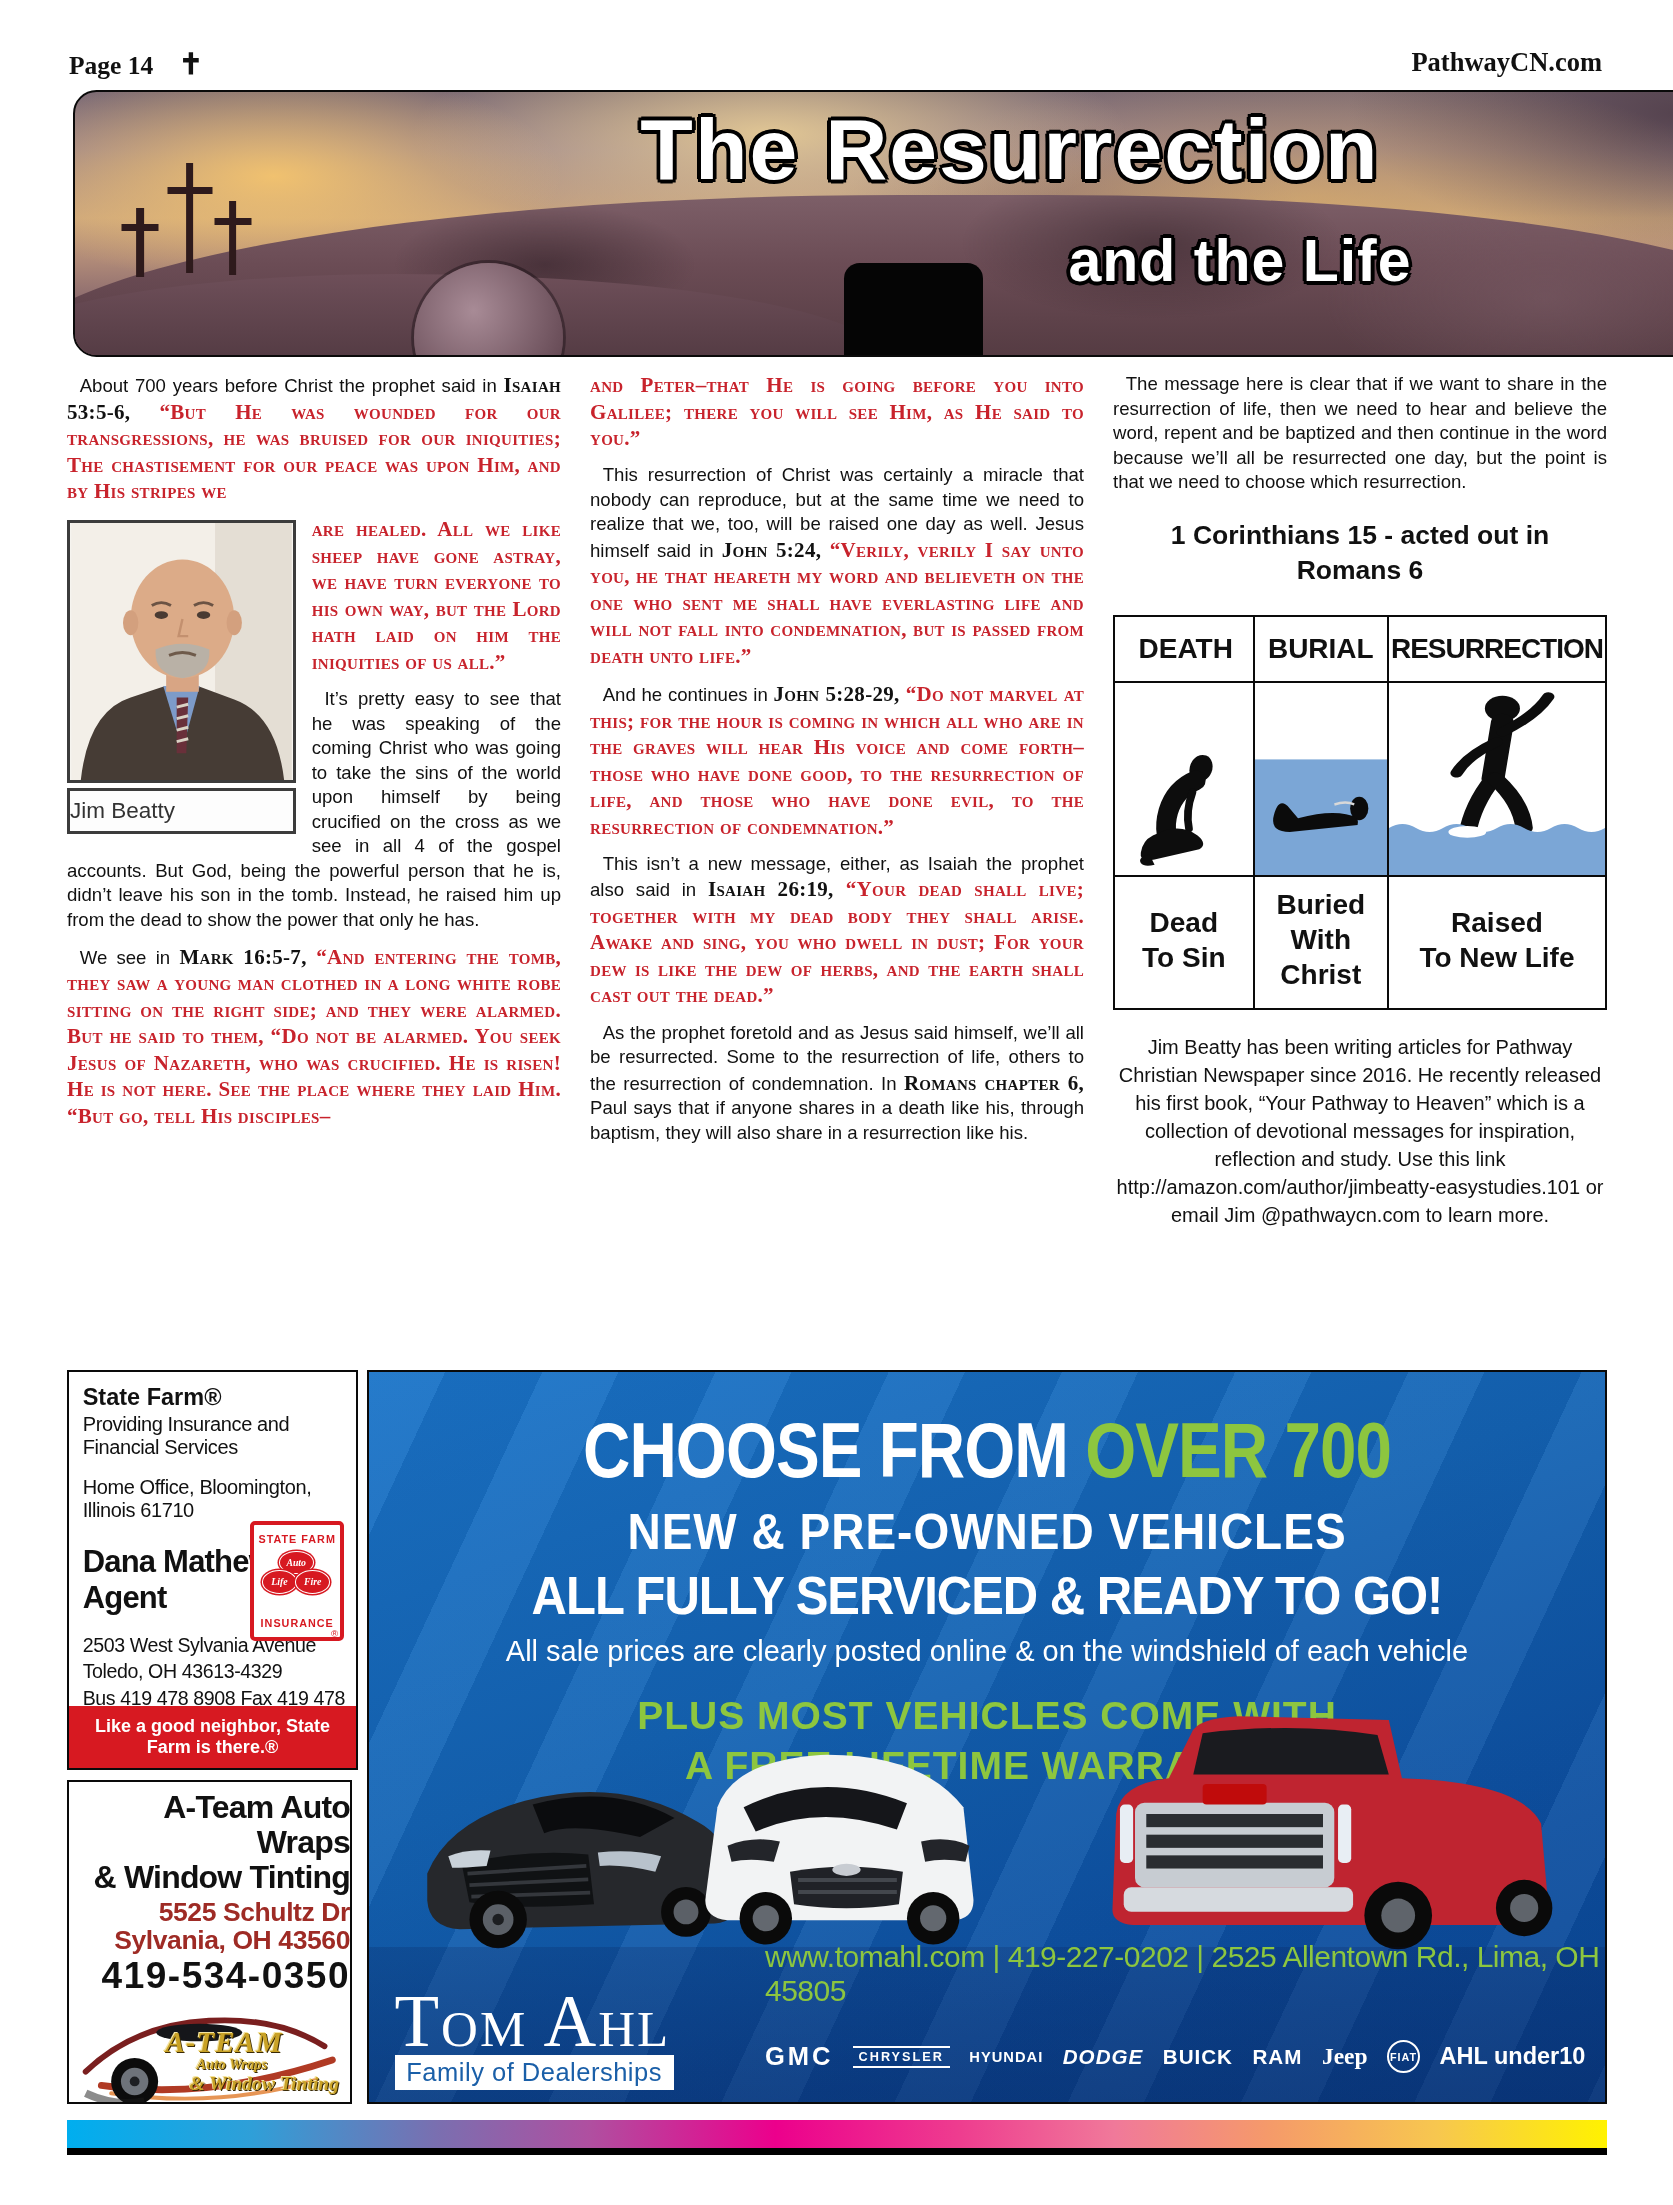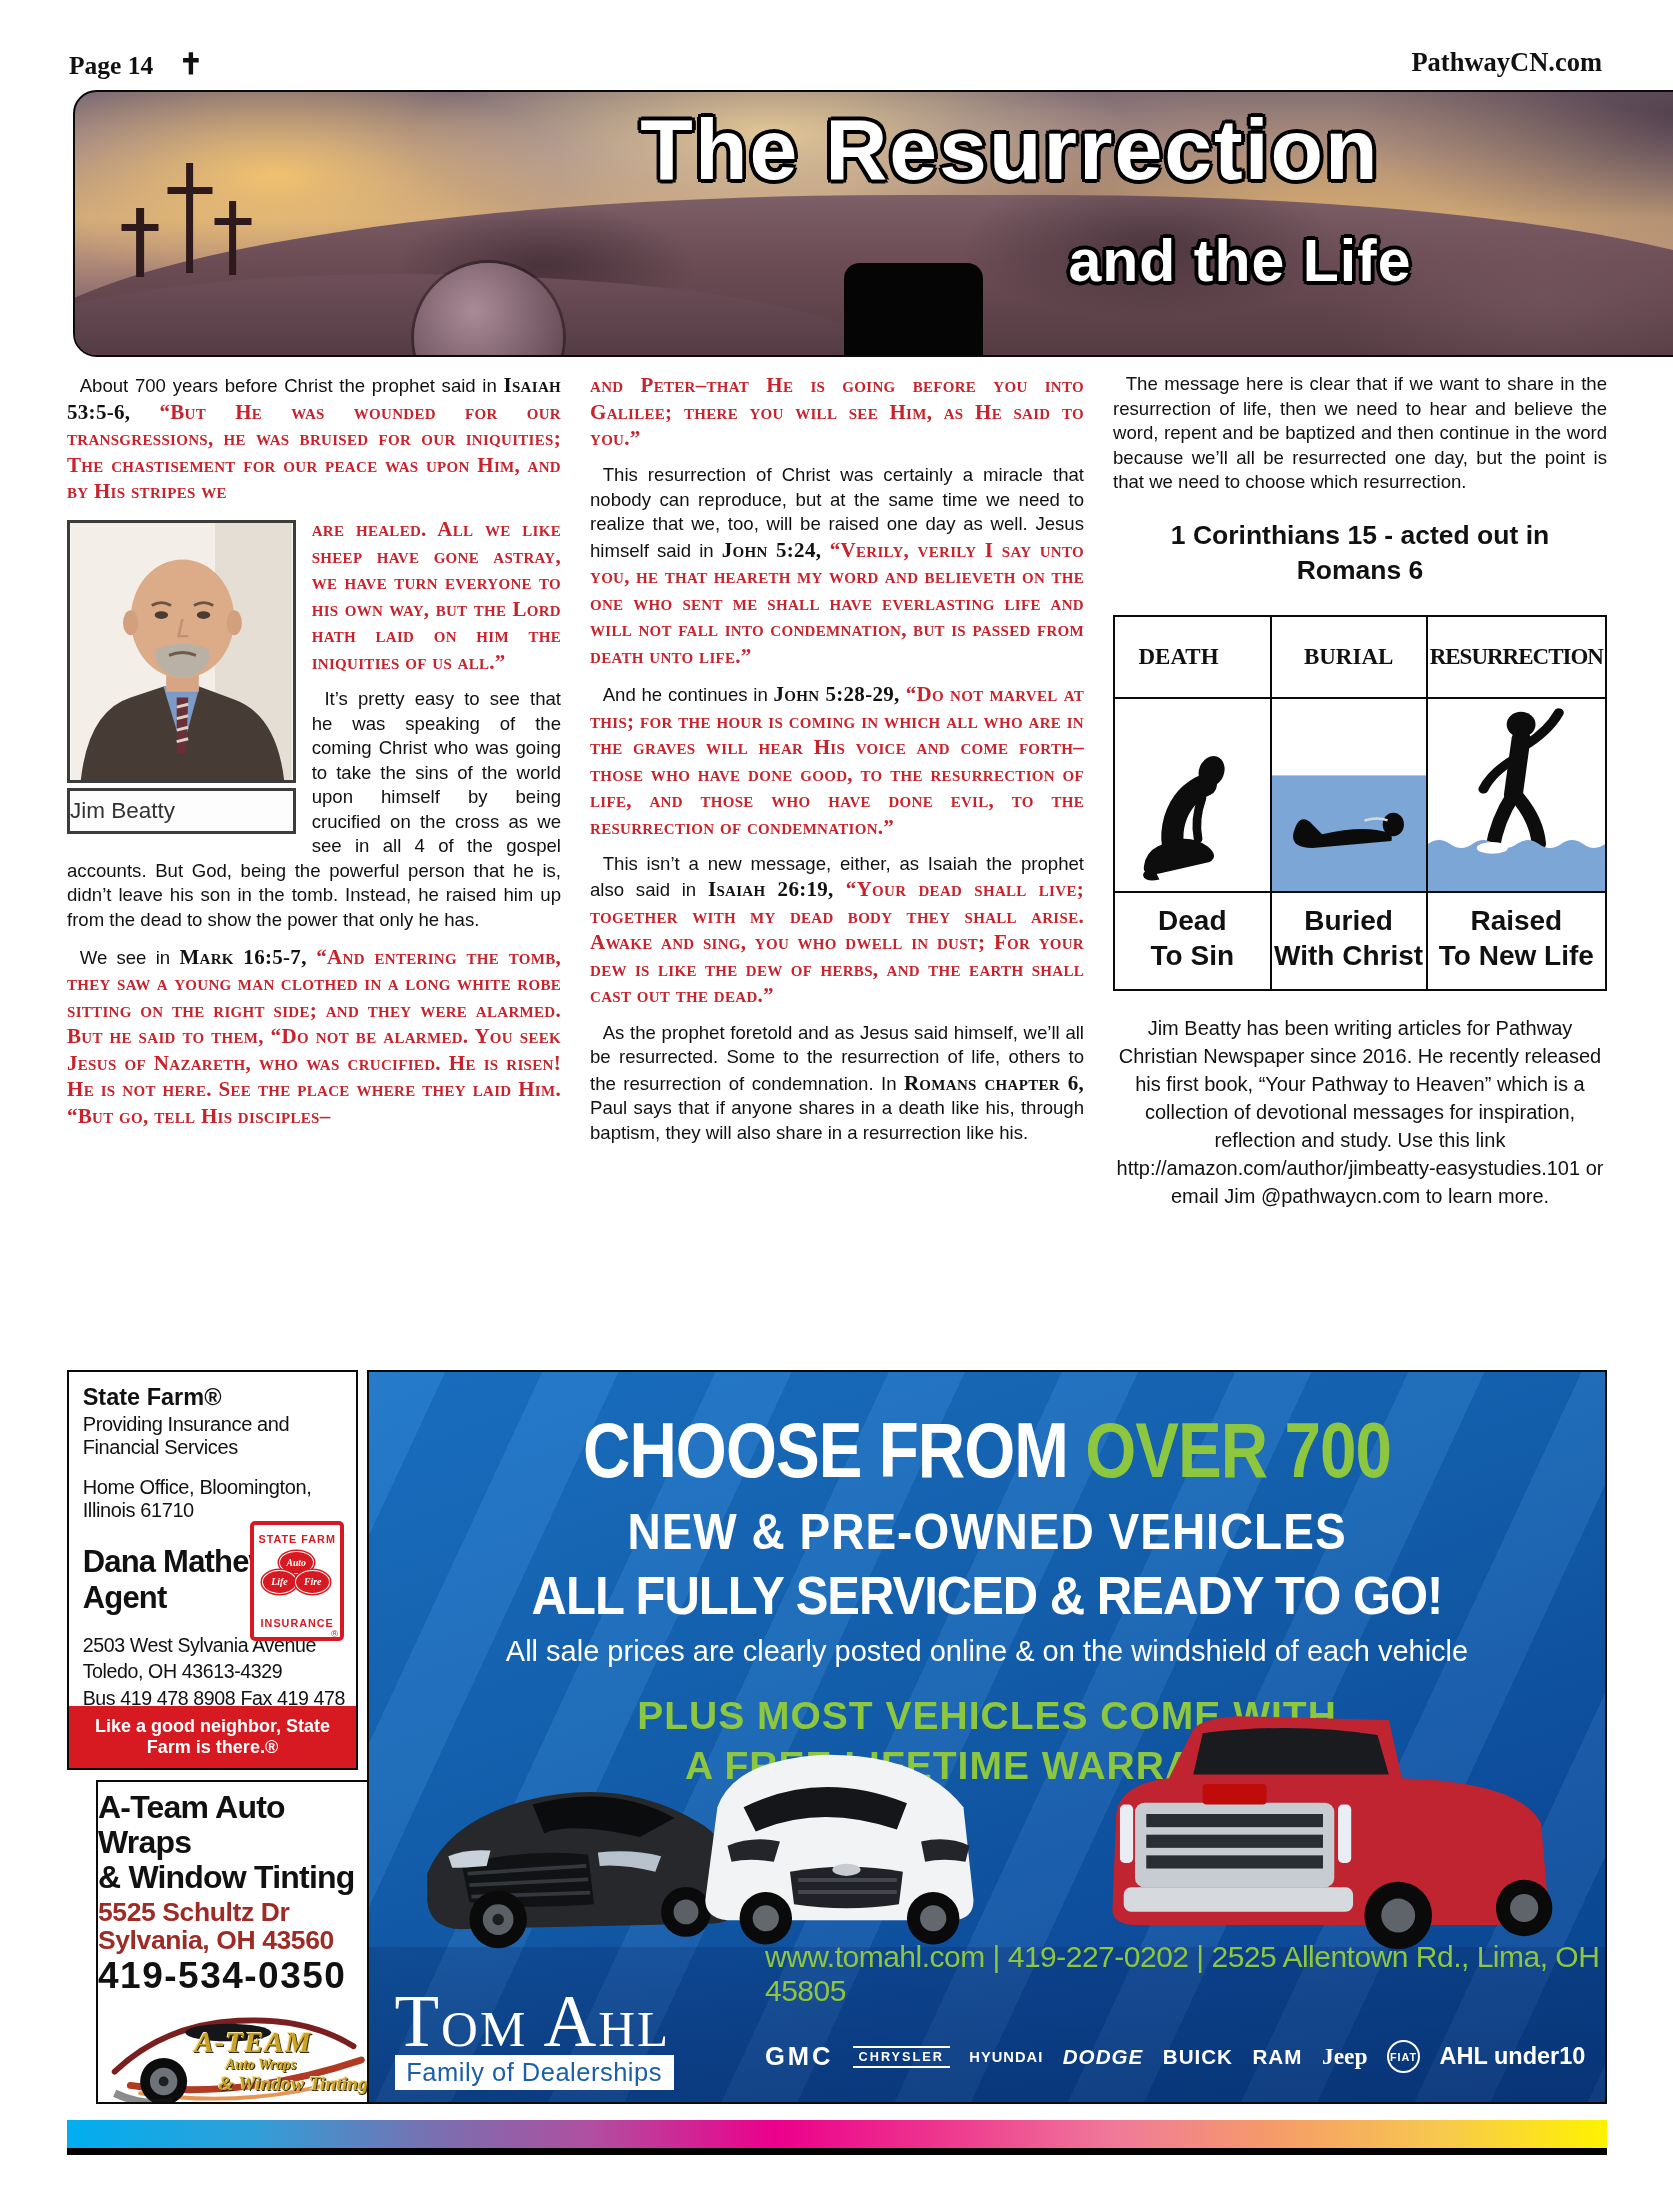--- a/index.html
+++ b/index.html
@@ -57,21 +57,21 @@
   figure.jb { float:left; width:229px; margin:3.9px 15.7px 5.9px 0; }
   .photo { height:263px; border:3.9px solid #3c3c3c; background:#f6f4ef; overflow:hidden; }
   .photo svg { display:block; width:100%; height:100%; }
   .caption-box { margin-top:5px; border:3.9px solid #3c3c3c; text-align:left; font-size:22.5px; color:#333; padding:6.9px 0; background:#fdfdfd; }
 
   .headline { font-weight:bold; font-size:26.5px; line-height:35px; text-align:center; margin:23.5px 3.9px 27.4px; }
   .headline span { display:block; }
 
   .gtable { width:100%; border-collapse:collapse; }
   .gtable th, .gtable td { border:2.9px solid #0a0a0a; }
-  .gtable th { font-size:23px; padding:27px 2px; text-align:center; font-weight:bold;font-family:Liberation Serif, serif; }
+  .gtable th { font-size:28px; padding:16px 2px; text-align:center; font-weight:bold; }
   .gtable th.th-death { text-align:left; padding-left:23.5px; }
   .gtable th.th-res { letter-spacing:-1px; }
   td.fig { height:192px; padding:0; }
   td.fig svg { display:block; width:100%; height:192px; }
   td.cap { text-align:center; font-weight:bold; font-size:28px; line-height:35px; padding:9.8px 0 15.7px; }
   td.cap span { display:block; }
 
   .bio { margin-top:23.5px; text-align:center; font-size:20px; line-height:28px; }
 
   
@@ -86,21 +86,21 @@
   .sf-top { color:#d71921; font-weight:bold; font-size:10.8px; text-align:center; margin-top:7.8px; letter-spacing:1px; }
   .sf-bottom { color:#d71921; font-weight:bold; font-size:10.8px; text-align:center; position:absolute; bottom:7.8px; width:100%; letter-spacing:1px; }
   .sf-oval { position:absolute; width:35px; height:23.5px; border-radius:50%; background:#d71921; border:1px solid #fff; box-shadow:0 0 0 1.5px #d71921;
     color:#fff; font:italic bold 9.8px "Liberation Serif",serif; display:flex; align-items:center; justify-content:center; }
   .sf-oval.o1 { left:24.5px; top:25.5px; }
   .sf-oval.o2 { left:7.8px; top:45px; }
   .sf-oval.o3 { left:41px; top:45px; }
   .sf-reg { position:absolute; right:2px; bottom:-2px; color:#d71921; font-size:9.8px; }
 
   
-  .at-ad { position:absolute; left:67px; top:1780px; width:285px; height:324px; border:2.9px solid #0a0a0a; text-align:left; overflow:hidden;margin-left:29px; }
+  .at-ad { position:absolute; left:67px; top:1780px; width:285px; height:324px; border:2.9px solid #0a0a0a; text-align:right; overflow:hidden; }
   .at-title { font-size:32px; font-weight:bold; line-height:35px; margin-top:7.8px; letter-spacing:-0.8px; }
   .at-addr { color:#9e2b25; font-size:26.5px; font-weight:bold; line-height:28px; margin-top:2.9px; letter-spacing:-0.4px; }
   .at-phone { font-size:37px; font-weight:bold; letter-spacing:1.5px; margin-top:1px; }
   .at-car { position:relative; width:276px; height:116px; margin:2px auto 0; }
   .at-car svg { width:100%; height:100%; display:block; }
   .at-gold { position:absolute; color:#c9a227; text-shadow:1px 1px 0 #3a2a05, -1px -1px 0 #f4e4a0; font-family:"Liberation Serif",serif; font-weight:bold; }
   .at-gold.main { left:94px; top:27.4px; font-size:29px; letter-spacing:1px; font-style:italic; }
   .at-gold.sub { left:125px; top:57px; font-size:14.7px; font-style:italic; }
   .at-gold.script { left:118px; top:74px; font-size:19.6px; font-style:italic; font-weight:bold; }
 

